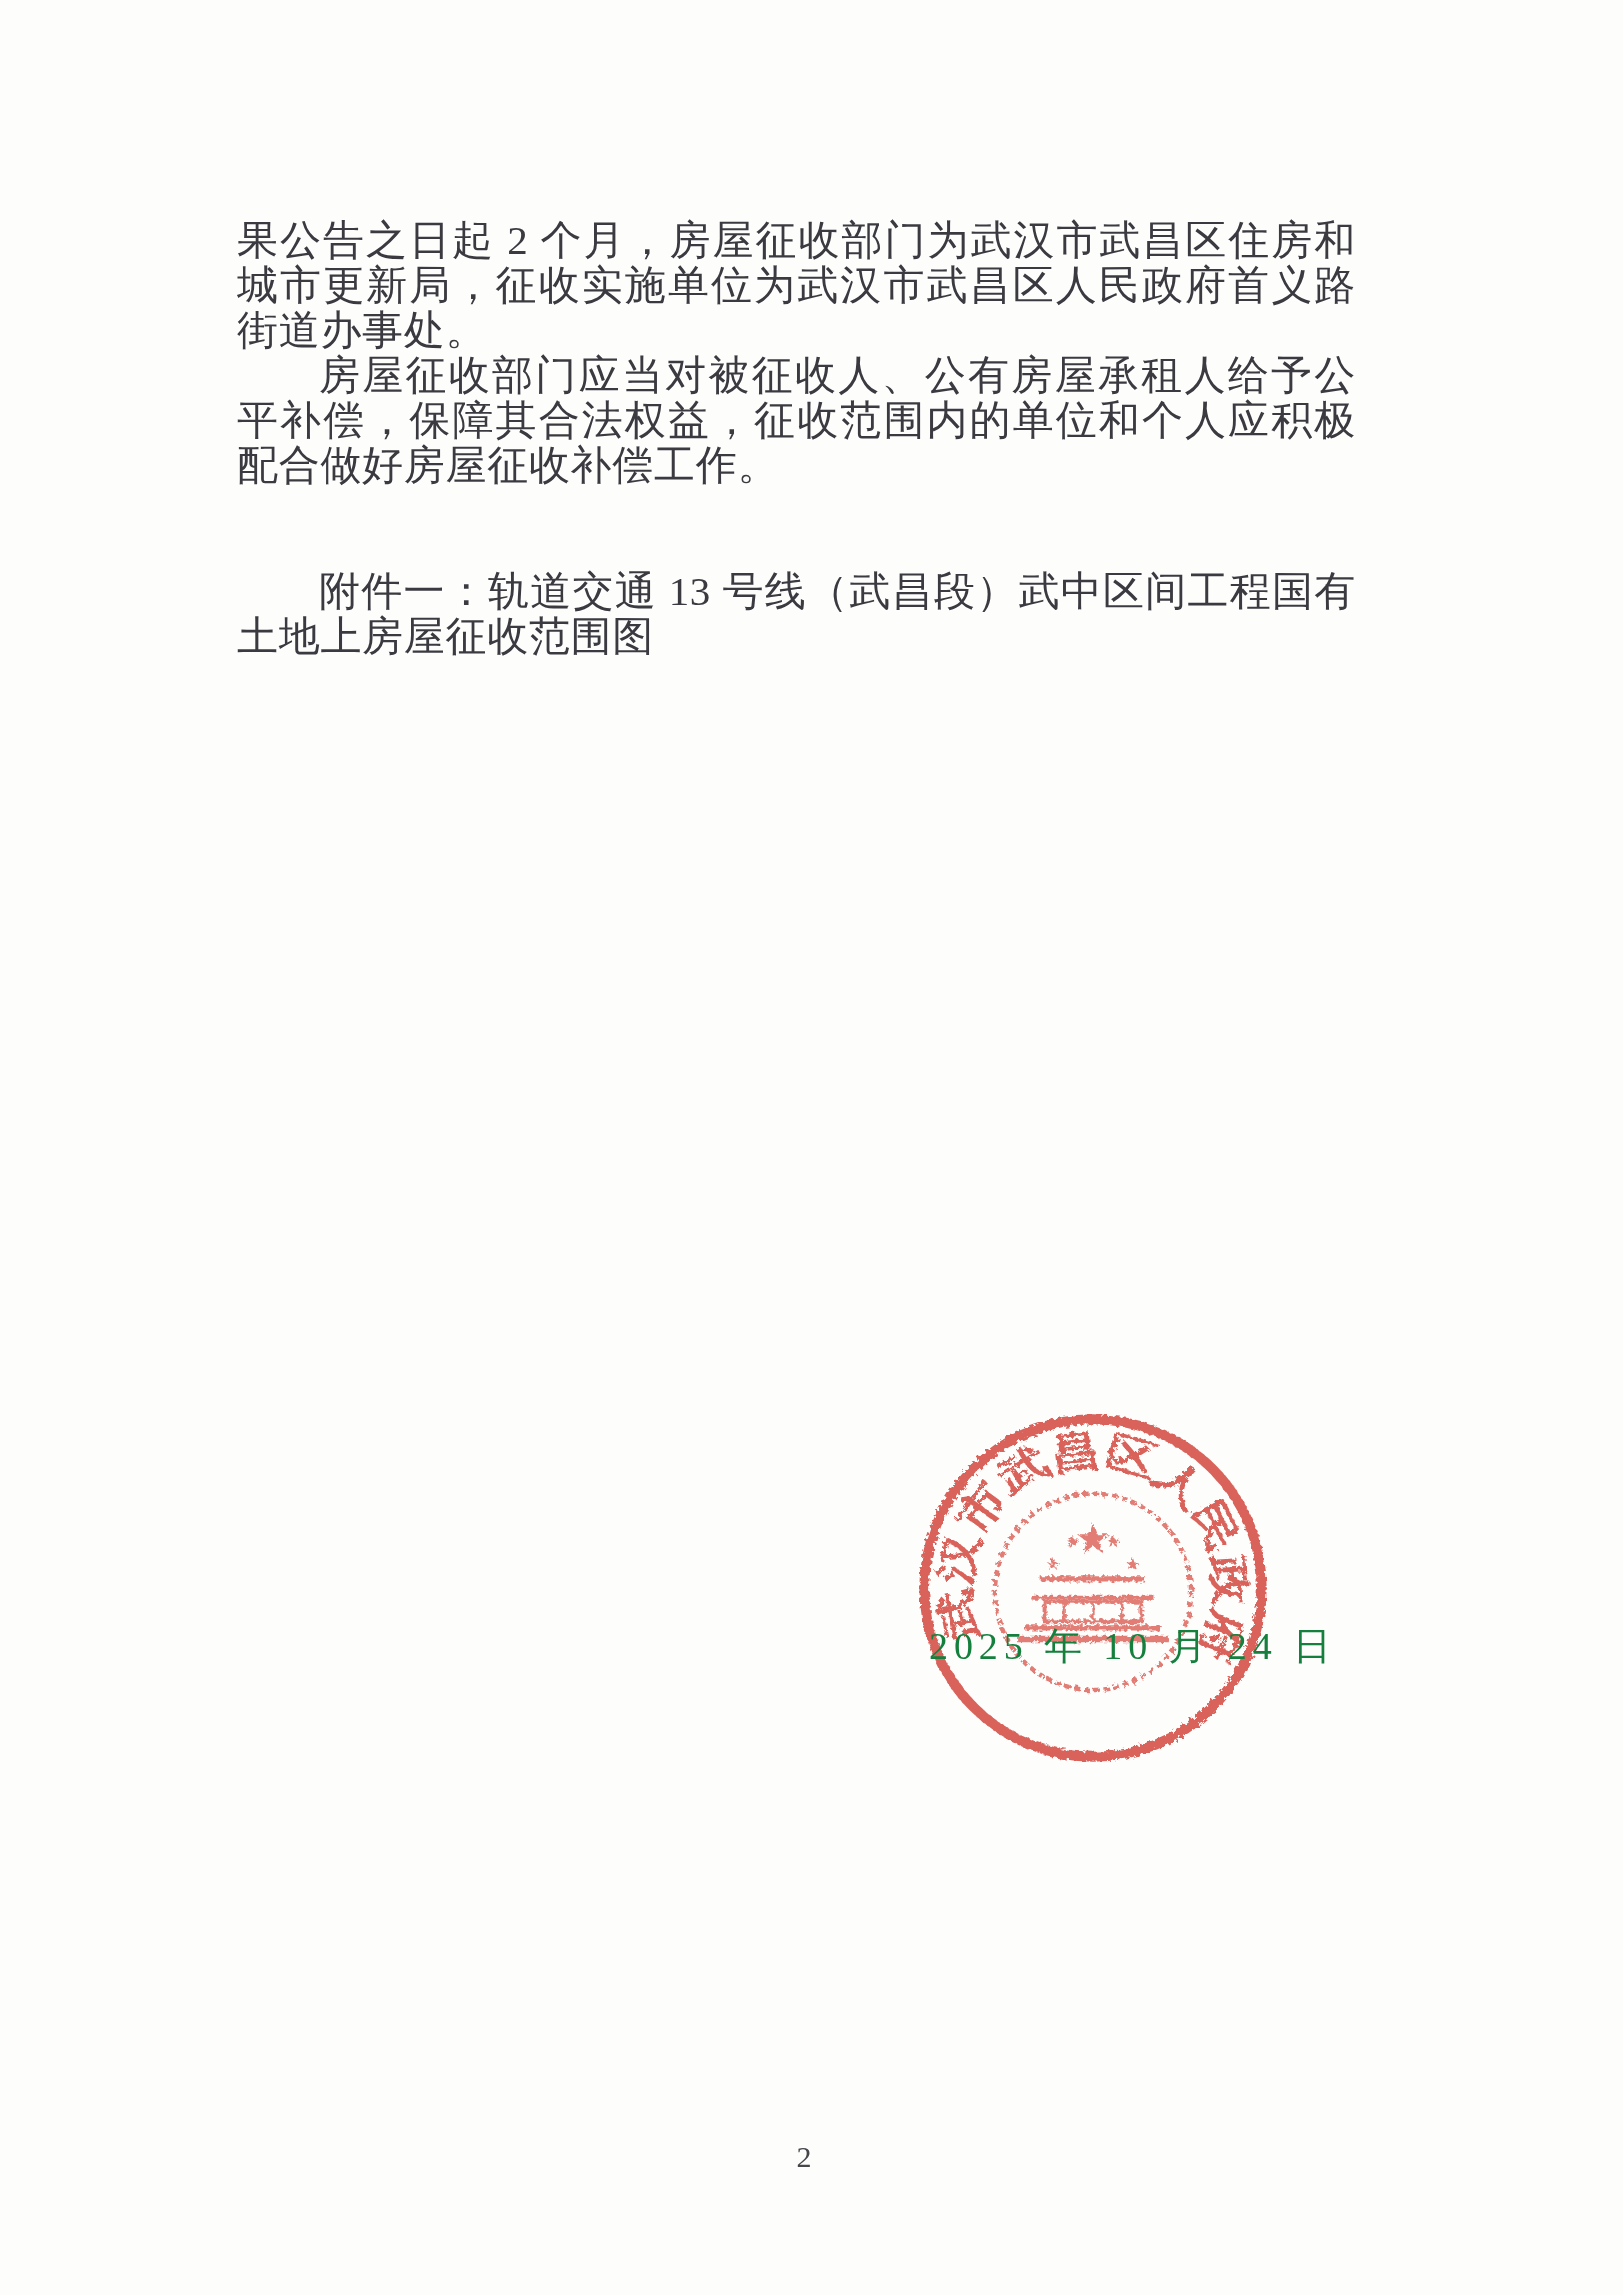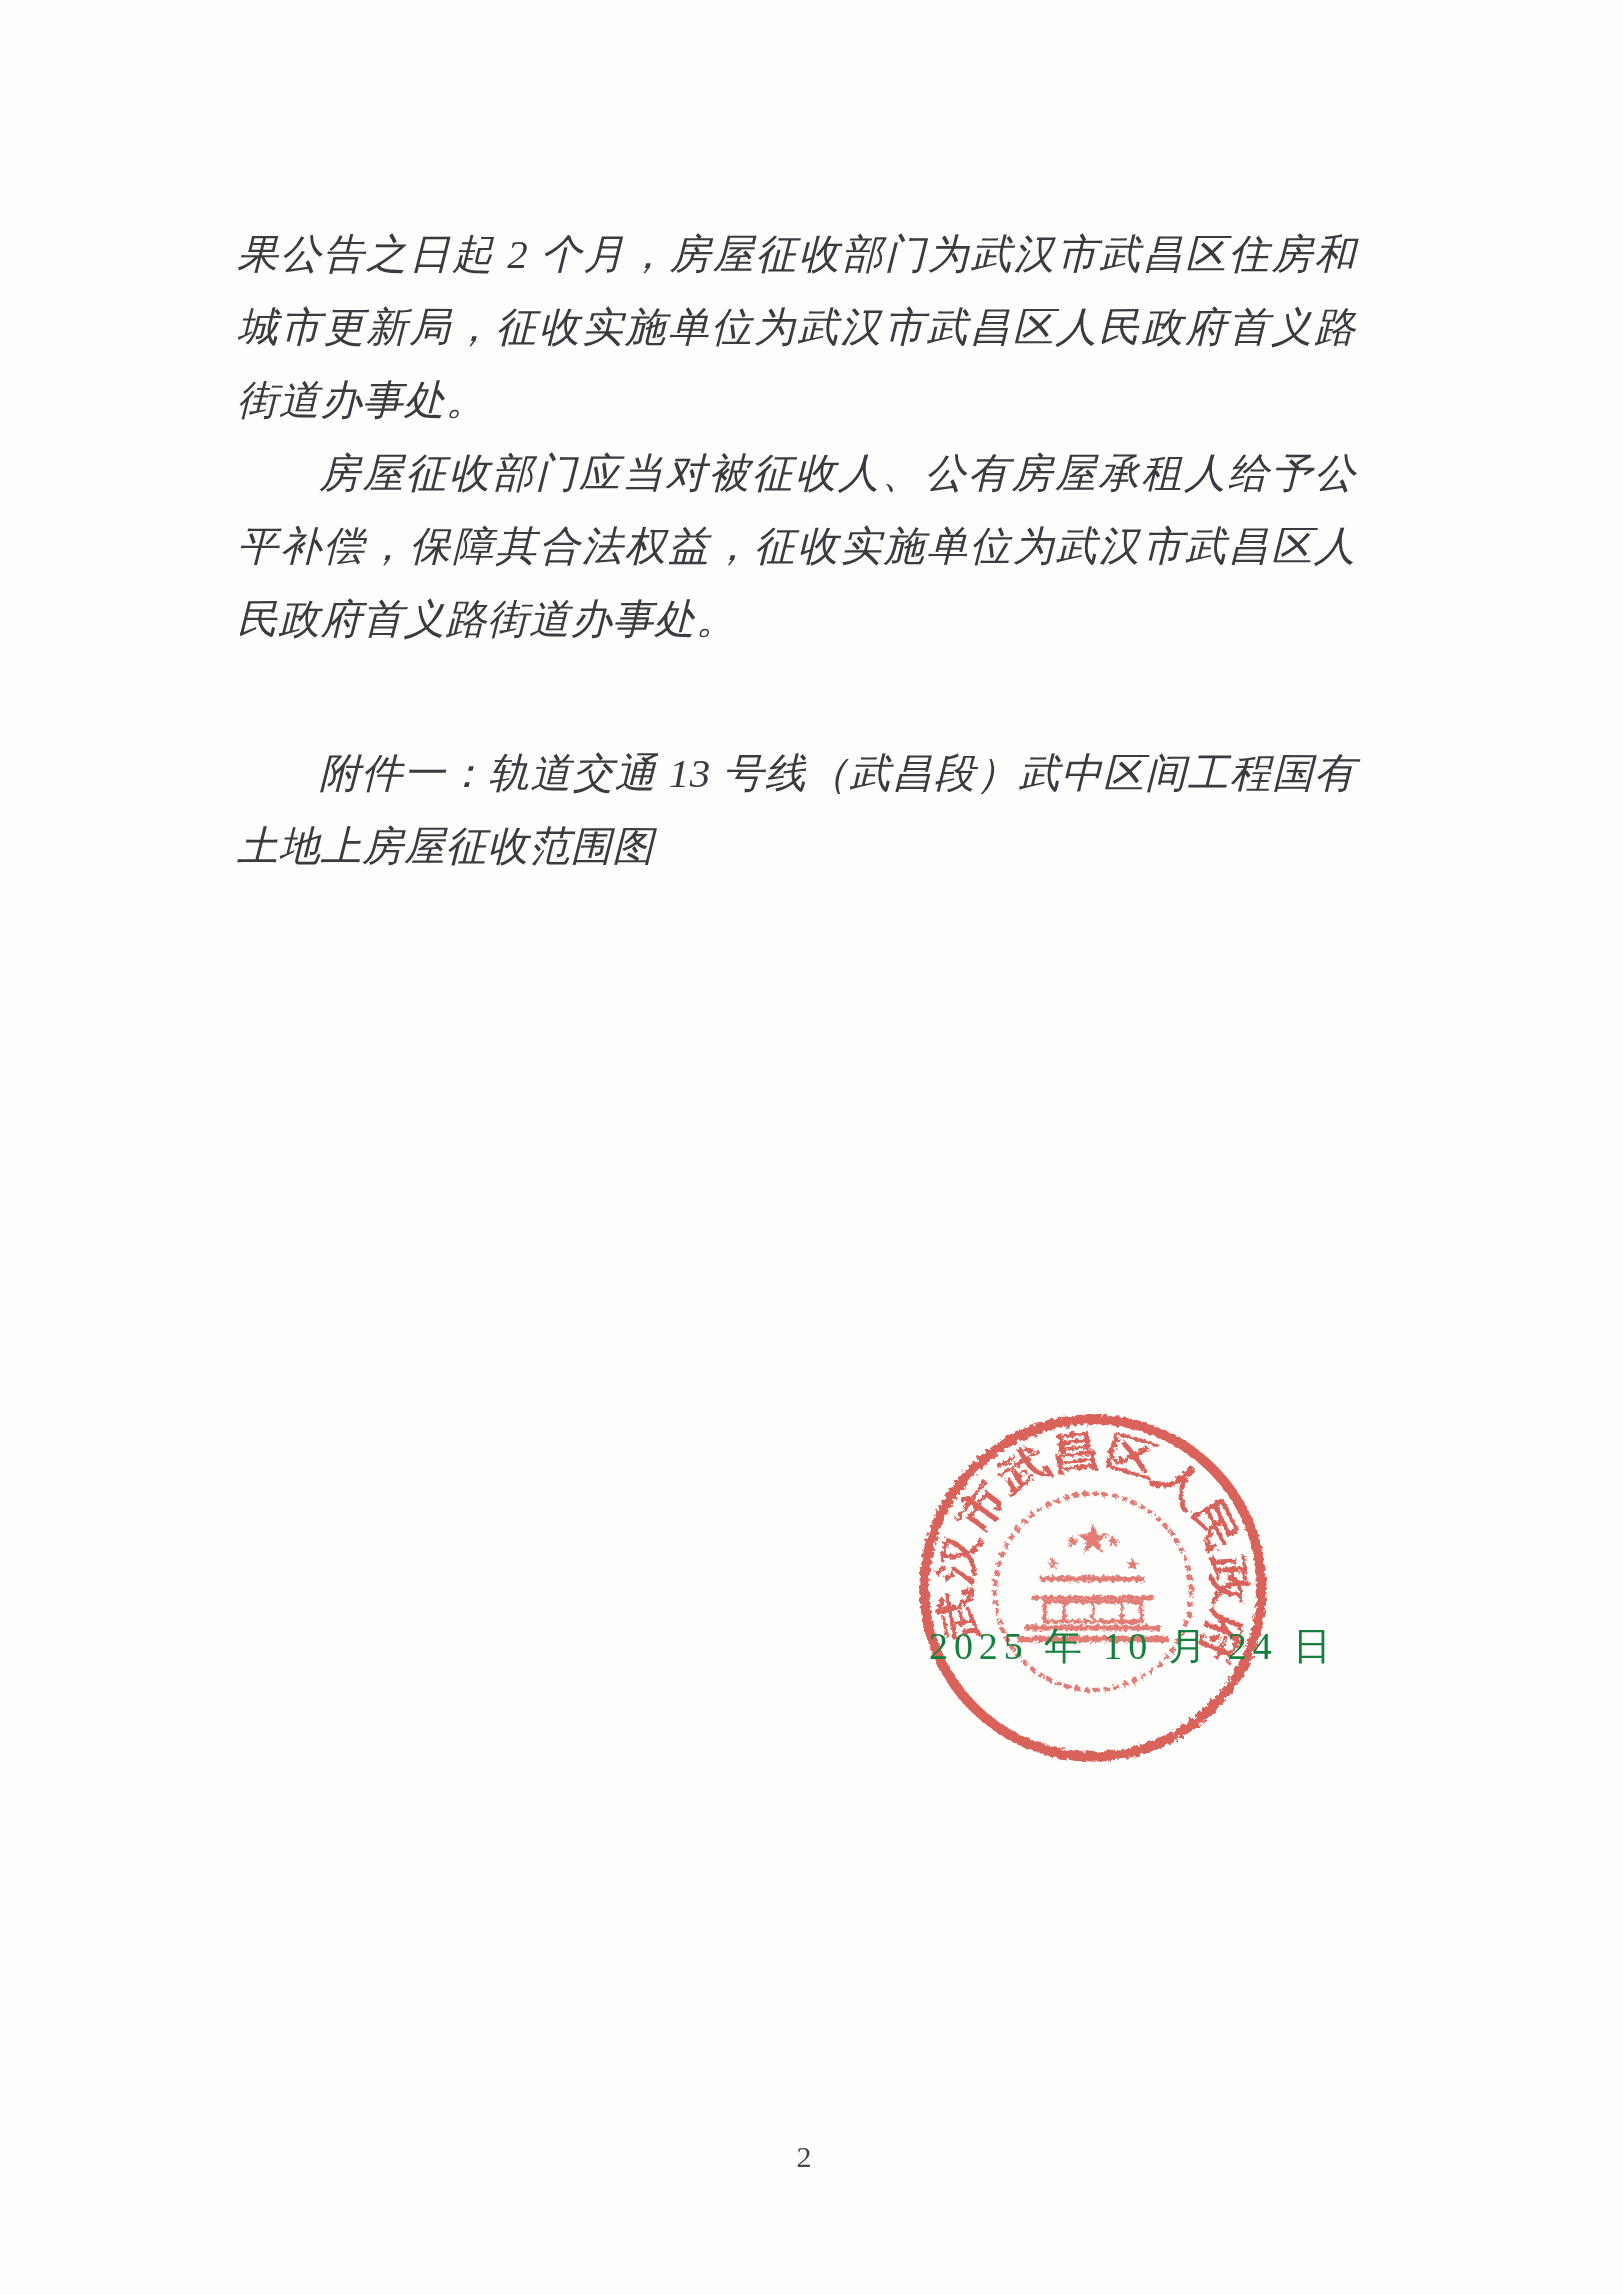--- a/index.html
+++ b/index.html
@@ -13,26 +13,25 @@
   .page {
     position:absolute; left:0; top:0;
     width:1623px; height:2295px;
     background:#fdfdfc;
   }
   .content {
     position:absolute;
     left:237px; top:218px;
     width:1119px;
     font-size:41px;
-    line-height:73px;
+    line-height:45px;
     letter-spacing:0.7px;
     color:#3a3a40;
     text-align:justify;
     text-align-last:left;
-    font-style:italic;
   }
   .content p { margin:0; padding:0; }
   .content p.indent { text-indent:2em; }
   .content p.gap-above { margin-top:81px; }
   .seal-wrap {
     position:absolute;
     left:919px; top:1414px;
     width:348px; height:348px;
     z-index:1;
     opacity:0.92;
@@ -62,21 +61,21 @@
   }
   .star-glyph { font-family:"DejaVu Sans",sans-serif; }
 </style>
 </head>
 <body>
 
 <div class="page">
 
   <div class="content">
     <p>果公告之日起 2 个月，房屋征收部门为武汉市武昌区住房和城市更新局，征收实施单位为武汉市武昌区人民政府首义路街道办事处。</p>
-    <p class="indent">房屋征收部门应当对被征收人、公有房屋承租人给予公平补偿，保障其合法权益，征收实施单位为武汉市武昌区人民政府首义路街道办事处。</p>
+    <p class="indent">房屋征收部门应当对被征收人、公有房屋承租人给予公平补偿，保障其合法权益，征收范围内的单位和个人应积极配合做好房屋征收补偿工作。</p>
     <p class="indent gap-above">附件一：轨道交通 13 号线（武昌段）武中区间工程国有土地上房屋征收范围图</p>
   </div>
 
   <div class="seal-wrap">
     <svg width="348" height="348" viewBox="0 0 532 532">
       <defs>
         <filter id="stampRough" x="-8%" y="-8%" width="116%" height="116%">
           <feTurbulence type="fractalNoise" baseFrequency="0.16" numOctaves="2" seed="7" result="n"></feTurbulence>
           <feDisplacementMap in="SourceGraphic" in2="n" scale="10"></feDisplacementMap>
         </filter>

